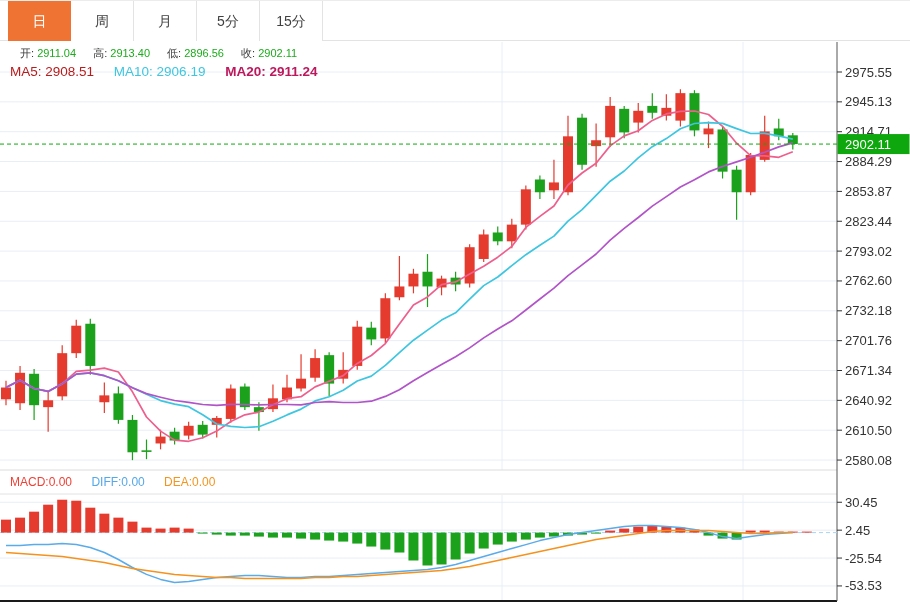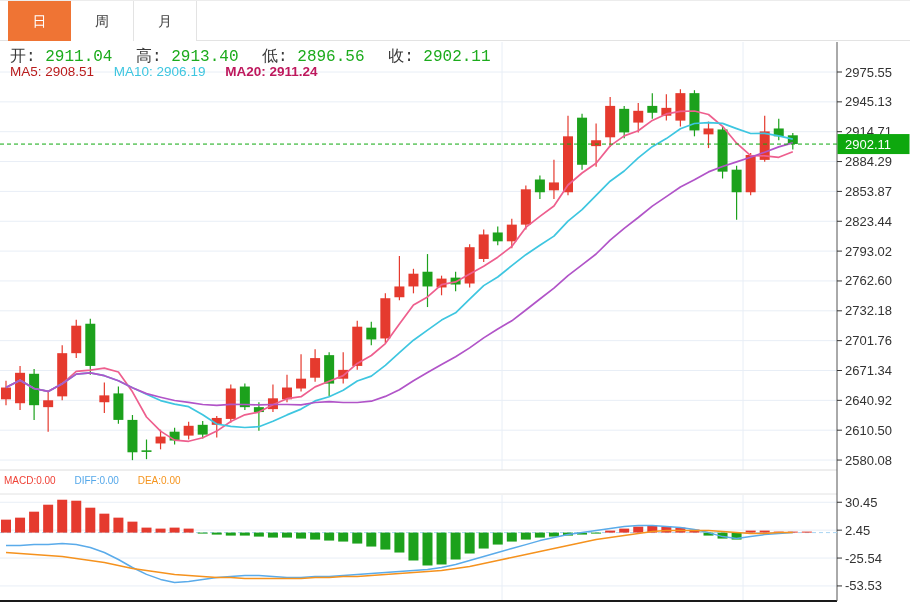--- a/index.html
+++ b/index.html
@@ -14,40 +14,42 @@
     display:flex;padding-left:8px;box-sizing:border-box;z-index:3;
   }
   .tab{
     width:63px;height:40px;line-height:40px;text-align:center;
     font-size:14px;color:#404040;border-right:1px solid #e3e3e3;
     box-sizing:border-box;cursor:pointer;background:#fff;
   }
   .tab:first-child{border-left:1px solid #e3e3e3;}
   .tab.active{background:#ef7434;color:#fff;border-color:#ef7434;}
   .overlay{position:absolute;z-index:2;white-space:nowrap;}
-  .ohlc-row{top:46px;left:10px;font-size:16px;font-family:Liberation Mono, monospace;}
+  .ohlc-row{top:46px;left:20px;font-size:11px;}
   .ohlc-row .lab{color:#3a3a3a;}
   .ohlc-row .val{color:#1cab1c;margin-right:14px;}
   .ma-row{top:64px;left:10px;font-size:13.5px;}
   .ma5{color:#b91c1c;margin-right:16px;}
   .ma10{color:#3ec6e0;margin-right:16px;text-align:center;}
   .ma20{color:#be185d;font-weight:bold;}
-  .macd-row{top:475px;left:4px;font-size:10px;}
+  .macd-row{top:475px;left:10px;font-size:12px;}
   .macd-l{color:#ef4136;margin-right:16px;}
   .diff-l{color:#55a8ea;margin-right:16px;}
   .dea-l{color:#f5941d;}
   svg{position:absolute;top:0;left:0;z-index:1;}
 </style>
 </head>
 <body>
 
 <div class="tabbar" id="tabbar">
     <div class="tab active">日</div>
     <div class="tab">周</div>
     <div class="tab">月</div>
+    <div class="tab">5分</div>
+    <div class="tab">15分</div>
   </div>
 
 <div class="overlay ohlc-row">
   <span class="lab">开:</span>
   <span class="val">2911.04</span>
   <span class="lab">高:</span>
   <span class="val">2913.40</span>
   <span class="lab">低:</span>
   <span class="val">2896.56</span>
   <span class="lab">收:</span>

